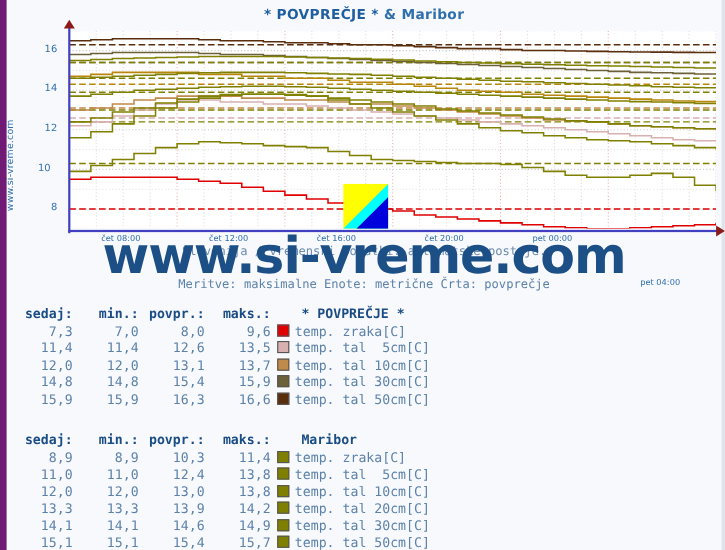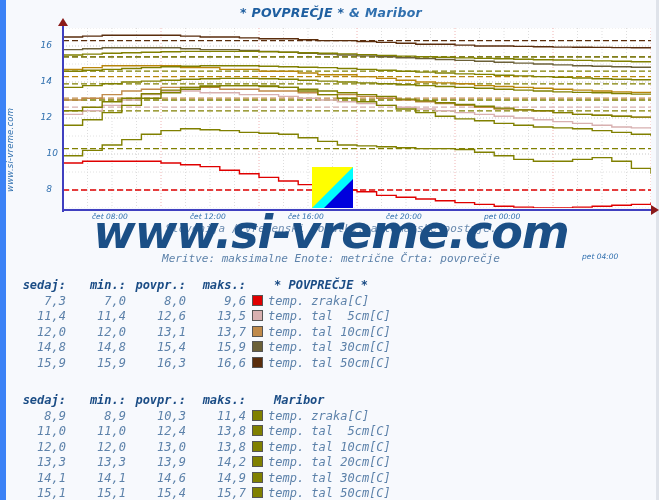--- a/index.html
+++ b/index.html
@@ -6,24 +6,23 @@
   body{
     width:659px;height:500px;
     background:#f7f9fd;
     font-family:"DejaVu Sans",sans-serif;
     overflow:hidden;
     position:relative;
   }
   #page{
     position:absolute;inset:0;
     background:#f7f9fd;
-    border-left:6px solid #3b82f6;
+    border-left:6px solid #701a75;
     border-right:3px solid #dfe3ea;
     box-sizing:border-box;
-    font-style:italic;
   }
   
   .title{
     position:absolute;top:5px;left:0;width:100%;
     text-align:center;
     font-family:"DejaVu Sans",sans-serif;
     font-size:12.5px;font-weight:bold;
     color:#1f5fa0;letter-spacing:.3px;
   }
   .title .amp{font-weight:bold;color:#2f6fae;}
@@ -199,21 +198,21 @@
         <path d="M0.0,82.8 L19.6,82.8 L19.6,79.2 L39.2,79.2 L39.2,73.8 L58.8,73.8 L58.8,70.2 L78.4,70.2 L78.4,65.7 L98.0,65.7 L98.0,62.1 L117.6,62.1 L117.6,59.4 L137.2,59.4 L137.2,58.0 L156.8,58.0 L156.8,57.6 L176.4,57.6 L176.4,57.6 L196.0,57.6 L196.0,58.0 L215.6,58.0 L215.6,59.4 L235.2,59.4 L235.2,61.2 L254.8,61.2 L254.8,63.0 L274.4,63.0 L274.4,64.8 L294.0,64.8 L294.0,66.6 L313.6,66.6 L313.6,68.4 L333.2,68.4 L333.2,71.1 L352.8,71.1 L352.8,72.9 L372.4,72.9 L372.4,74.7 L392.0,74.7 L392.0,76.5 L411.6,76.5 L411.6,78.3 L431.2,78.3 L431.2,80.1 L450.8,80.1 L450.8,81.9 L470.4,81.9 L470.4,82.8 L490.0,82.8 L490.0,84.6 L509.6,84.6 L509.6,86.4 L529.2,86.4 L529.2,87.3 L548.8,87.3 L548.8,88.2 L568.4,88.2 L568.4,89.1 L588.0,89.1 L588.0,90.0" fill="none" stroke="#808000" stroke-width="1.4" stroke-linejoin="miter"></path>
         <path d="M0.0,59.4 L19.6,59.4 L19.6,57.6 L39.2,57.6 L39.2,55.8 L58.8,55.8 L58.8,54.0 L78.4,54.0 L78.4,53.1 L98.0,53.1 L98.0,52.2 L117.6,52.2 L117.6,51.3 L137.2,51.3 L137.2,50.8 L156.8,50.8 L156.8,50.4 L176.4,50.4 L176.4,50.4 L196.0,50.4 L196.0,50.8 L215.6,50.8 L215.6,51.3 L235.2,51.3 L235.2,52.2 L254.8,52.2 L254.8,53.1 L274.4,53.1 L274.4,54.0 L294.0,54.0 L294.0,54.9 L313.6,54.9 L313.6,55.8 L333.2,55.8 L333.2,56.7 L352.8,56.7 L352.8,57.6 L372.4,57.6 L372.4,58.5 L392.0,58.5 L392.0,59.4 L411.6,59.4 L411.6,60.3 L431.2,60.3 L431.2,61.2 L450.8,61.2 L450.8,62.1 L470.4,62.1 L470.4,63.0 L490.0,63.0 L490.0,63.9 L509.6,63.9 L509.6,64.4 L529.2,64.4 L529.2,64.8 L548.8,64.8 L548.8,65.5 L568.4,65.5 L568.4,66.1 L588.0,66.1 L588.0,66.6" fill="none" stroke="#808000" stroke-width="1.4" stroke-linejoin="miter"></path>
         <path d="M0.0,43.2 L19.6,43.2 L19.6,42.3 L39.2,42.3 L39.2,41.4 L58.8,41.4 L58.8,40.5 L78.4,40.5 L78.4,39.6 L98.0,39.6 L98.0,38.7 L117.6,38.7 L117.6,38.2 L137.2,38.2 L137.2,37.8 L156.8,37.8 L156.8,37.8 L176.4,37.8 L176.4,37.8 L196.0,37.8 L196.0,38.2 L215.6,38.2 L215.6,38.7 L235.2,38.7 L235.2,39.2 L254.8,39.2 L254.8,39.6 L274.4,39.6 L274.4,40.5 L294.0,40.5 L294.0,41.4 L313.6,41.4 L313.6,42.3 L333.2,42.3 L333.2,43.2 L352.8,43.2 L352.8,44.1 L372.4,44.1 L372.4,45.0 L392.0,45.0 L392.0,45.9 L411.6,45.9 L411.6,46.4 L431.2,46.4 L431.2,47.2 L450.8,47.2 L450.8,47.9 L470.4,47.9 L470.4,48.6 L490.0,48.6 L490.0,49.3 L509.6,49.3 L509.6,50.0 L529.2,50.0 L529.2,50.8 L548.8,50.8 L548.8,51.3 L568.4,51.3 L568.4,51.8 L588.0,51.8 L588.0,52.2" fill="none" stroke="#808000" stroke-width="1.4" stroke-linejoin="miter"></path>
         <path d="M0.0,27.0 L19.6,27.0 L19.6,26.1 L39.2,26.1 L39.2,25.2 L58.8,25.2 L58.8,24.8 L78.4,24.8 L78.4,24.3 L98.0,24.3 L98.0,23.8 L117.6,23.8 L117.6,23.4 L137.2,23.4 L137.2,23.4 L156.8,23.4 L156.8,23.4 L176.4,23.4 L176.4,23.4 L196.0,23.4 L196.0,23.8 L215.6,23.8 L215.6,24.3 L235.2,24.3 L235.2,24.8 L254.8,24.8 L254.8,25.2 L274.4,25.2 L274.4,25.9 L294.0,25.9 L294.0,26.6 L313.6,26.6 L313.6,27.4 L333.2,27.4 L333.2,28.1 L352.8,28.1 L352.8,28.8 L372.4,28.8 L372.4,29.3 L392.0,29.3 L392.0,29.9 L411.6,29.9 L411.6,30.4 L431.2,30.4 L431.2,30.8 L450.8,30.8 L450.8,31.3 L470.4,31.3 L470.4,31.7 L490.0,31.7 L490.0,32.0 L509.6,32.0 L509.6,32.4 L529.2,32.4 L529.2,32.9 L548.8,32.9 L548.8,33.3 L568.4,33.3 L568.4,33.8 L588.0,33.8 L588.0,34.2" fill="none" stroke="#808000" stroke-width="1.4" stroke-linejoin="miter"></path>
       </svg>
   </div>
 
   <div class="ytick-wrap">
       <div id="yticks">
         <div class="ytick" style="top:184.0px;right:6px;">8</div>
-        <div class="ytick" style="top:148.0px;right:0;">10</div>
+        <div class="ytick" style="top:148.0px;right:12px;">10</div>
         <div class="ytick" style="top:112.0px;right:6px;">12</div>
         <div class="ytick" style="top:76.0px;right:6px;">14</div>
         <div class="ytick" style="top:40.0px;right:6px;">16</div>
       </div>
     </div>
   <div id="xticks">
       <div class="xtick" style="left:45.0px;">čet 08:00</div>
       <div class="xtick" style="left:143.0px;">čet 12:00</div>
       <div class="xtick" style="left:241.0px;">čet 16:00</div>
       <div class="xtick" style="left:339.0px;">čet 20:00</div>

